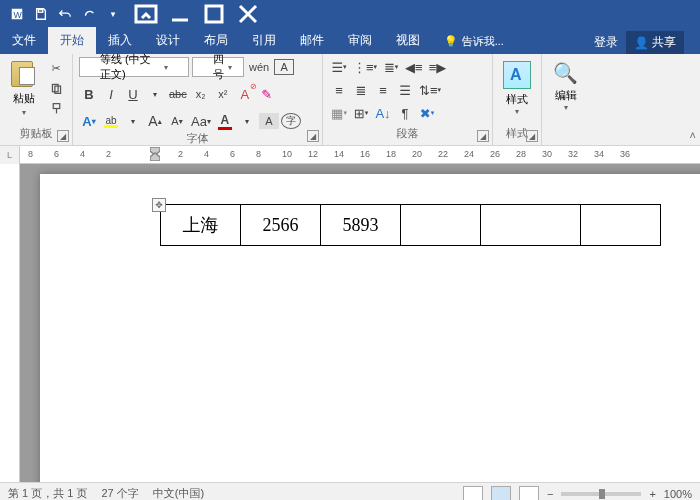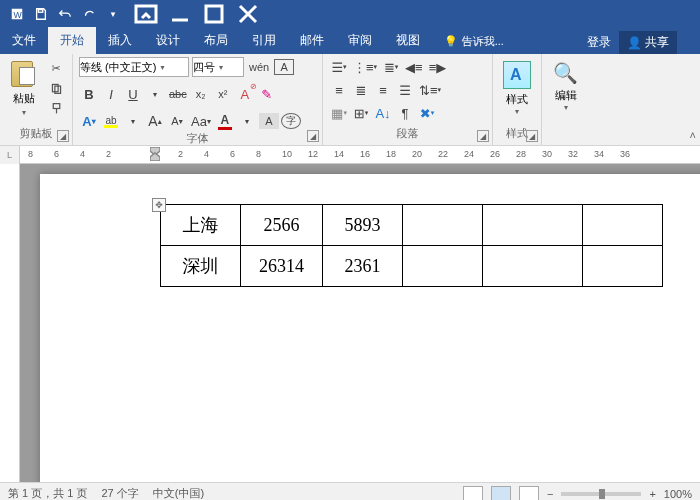--- a/index.html
+++ b/index.html
@@ -11,38 +11,38 @@
 .qa-btn svg { width: 14px; height: 14px; }
 .title-center { flex: 1; text-align: center; font-size: 12px; }
 .win-ctrls { display: flex; gap: 2px; padding-right: 4px; }
 .win-btn { width: 32px; height: 22px; display: flex; align-items: center; justify-content: center; }
 
 .tabs { height: 26px; background: #2b579a; display: flex; align-items: flex-end; color: #fff; font-size: 12px; }
 .tab { padding: 5px 12px; cursor: pointer; }
 .tab.file { background: #2b579a; }
 .tab.active { background: #f1f1f1; color: #2b579a; position: relative; }
 .tab.tell-me { font-size: 11px; display: flex; align-items: center; gap: 4px; }
-.tabs-right { margin-left: auto; display: flex; align-items: center; gap: 8px; padding-right: 23px; }
+.tabs-right { margin-left: auto; display: flex; align-items: center; gap: 8px; padding-right: 16px; }
 .share-btn { background: #1e3f73; padding: 3px 8px; display: flex; align-items: center; gap: 3px; }
 
 .ribbon { height: 92px; background: #f1f1f1; border-bottom: 1px solid #d4d4d4; display: flex; position: relative; }
 .rgroup { border-right: 1px solid #d4d4d4; padding: 3px 6px 2px 6px; display: flex; flex-direction: column; position: relative; }
 .rgroup-label { font-size: 11px; color: #666; text-align: center; margin-top: auto; padding-bottom: 2px; }
 .rgroup-body { flex: 1; display: flex; gap: 4px; }
 .launcher { position: absolute; right: 3px; bottom: 3px; width: 12px; height: 12px; border: 1px solid #999; font-size: 8px; color: #666; display: flex; align-items: center; justify-content: center; cursor: pointer; }
 
 .paste-big { width: 36px; display: flex; flex-direction: column; align-items: center; gap: 2px; padding-top: 2px; }
 .paste-ico { width: 26px; height: 30px; position: relative; }
 .clipboard-shape { width: 22px; height: 26px; background: linear-gradient(#e8d088,#d4b860); border: 1px solid #a08840; border-radius: 2px; position: absolute; top: 2px; }
 .paper-shape { width: 16px; height: 18px; background: #fff; border: 1px solid #888; position: absolute; left: 8px; top: 8px; }
 .mini-col { display: flex; flex-direction: column; gap: 2px; padding-top: 2px; }
 .mini-btn { width: 20px; height: 18px; display: flex; align-items: center; justify-content: center; color: #555; cursor: pointer; font-size: 11px; }
 
 .font-top { display: flex; gap: 3px; align-items: center; }
-.dd { height: 20px; border: 1px solid #ababab; background: #fff; display: flex; align-items: center; padding: 0 0; font-size: 11px; cursor: pointer; }
+.dd { height: 20px; border: 1px solid #ababab; background: #fff; display: flex; align-items: center; padding: 0 20px; font-size: 11px; cursor: pointer; }
 .dd-arrow { margin-left: 4px; font-size: 8px; color: #666; }
 .font-mid { display: flex; gap: 2px; align-items: center; margin-top: 3px; }
 .font-bot { display: flex; gap: 2px; align-items: center; margin-top: 3px; }
 .ico-btn { min-width: 20px; height: 20px; display: flex; align-items: center; justify-content: center; font-size: 13px; color: #444; cursor: pointer; padding: 0 2px; }
 .ico-btn.small { font-size: 11px; }
 .hl { background: #ffff00; width: 14px; height: 3px; margin-top: -1px; }
 .redline { background: #c00; width: 14px; height: 3px; }
 
 .para-rows { display: flex; flex-direction: column; gap: 3px; }
 .para-row { display: flex; gap: 2px; }
@@ -330,28 +330,20 @@
       <table class="tbl">
         <tbody>
         <tr>
           <td>上海</td>
           <td>2566</td>
           <td>5893</td>
           <td></td>
           <td class="empty"></td>
           <td></td>
         </tr>
-        <tr>
-          <td>深圳</td>
-          <td>26314</td>
-          <td>2361</td>
-          <td></td>
-          <td class="empty"></td>
-          <td></td>
-        </tr>
       </tbody>
         </table>
     </div>
   </div>
 </div>
 
 <div class="statusbar">
   <span>第 1 页，共 1 页</span>
   <span>27 个字</span>
   <span>中文(中国)</span>

